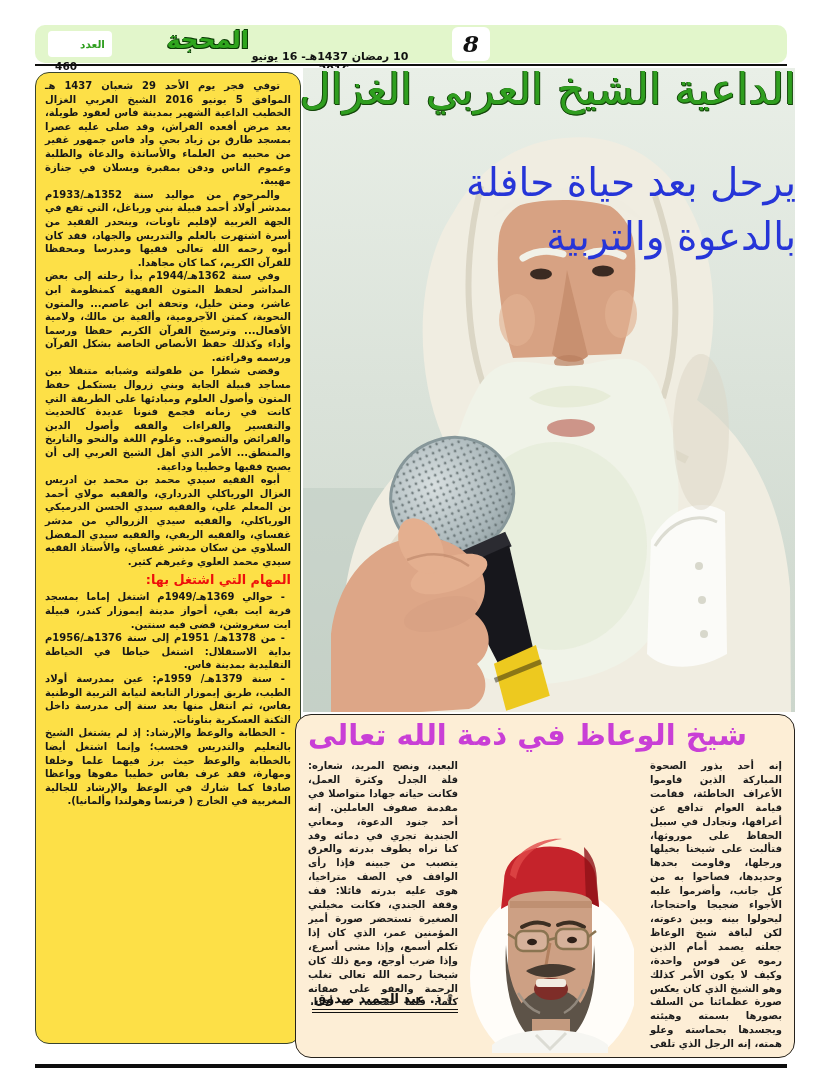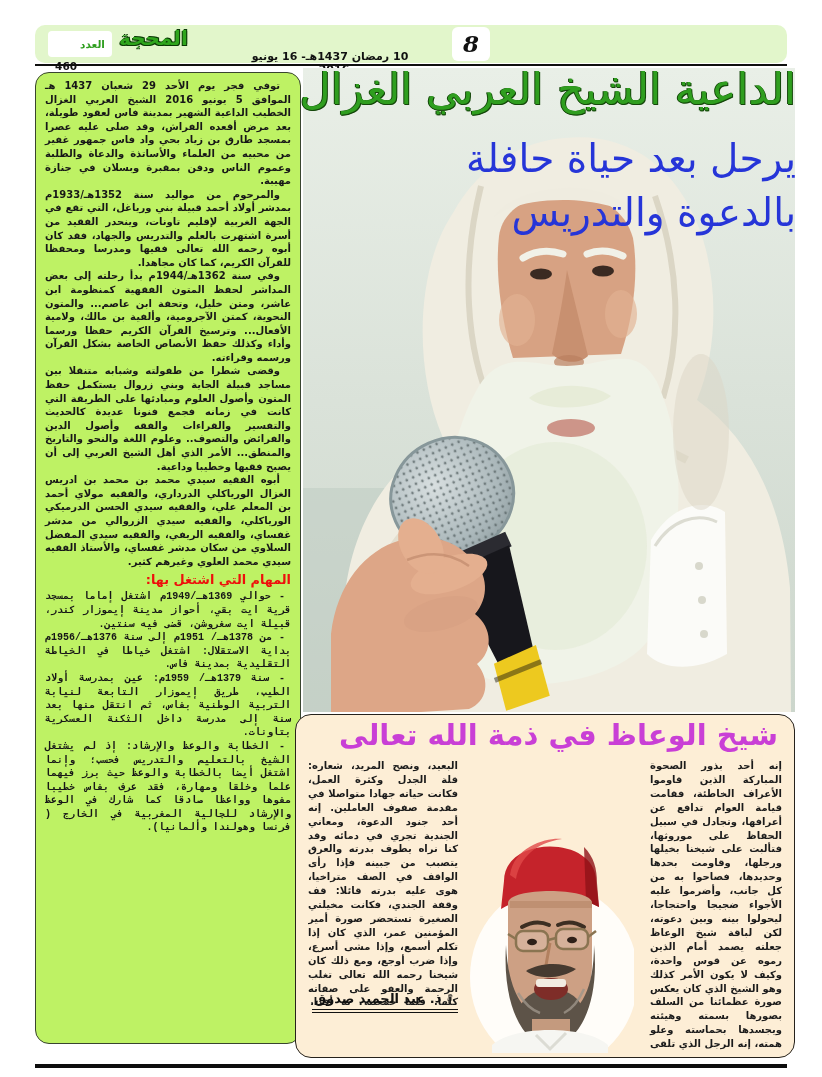--- a/index.html
+++ b/index.html
@@ -6,54 +6,54 @@
   .page{position:relative;width:822px;height:1077px;background:#ffffff;overflow:hidden;
         font-family:"DejaVu Sans",sans-serif;}
   
   .header-bar{position:absolute;left:35px;top:25px;width:752px;height:38px;
               background:#e2f6cb;border-radius:10px;}
   .issue-box{position:absolute;left:13px;top:6px;width:64px;height:26px;background:#ffffff;
              border-radius:4px;display:flex;align-items:center;justify-content:center;gap:3px;
              font-size:10.5px;font-weight:bold;direction:rtl;}
   .issue-box .lbl{color:#2f9e1f;}
   .issue-box .num{color:#111;margin-top:43px;}
-  .masthead{position:absolute;left:84px;top:1px;width:130px;text-align:left;
-            font-size:20px;font-weight:bold;color:#2fa51d;
+  .masthead{position:absolute;left:84px;top:1px;width:130px;text-align:right;
+            font-size:24px;font-weight:bold;color:#2fa51d;
             text-shadow:1px 1px 0 #0a3a05,-1px 1px 0 #0a3a05,1px -1px 0 #0a3a05;}
   .date-line{position:absolute;left:205px;top:25px;width:180px;text-align:center;
              font-size:11px;font-weight:bold;color:#111;direction:rtl;}
   .pagenum{position:absolute;left:417px;top:2px;width:38px;height:34px;background:#ffffff;
            border-radius:6px;text-align:center;line-height:34px;
            font-family:"DejaVu Serif",serif;font-style:italic;font-weight:bold;font-size:23px;color:#111;}
   .header-rule{position:absolute;left:35px;top:64px;width:752px;height:0;
                border-top:2.5px solid #101010;box-shadow:0 3px 0 -1.5px #101010;}
   
   .main-photo{position:absolute;left:303px;top:68px;width:492px;height:644px;}
   .main-photo svg{display:block;}
   
   .headline{position:absolute;right:26px;direction:rtl;font-weight:normal;white-space:nowrap;z-index:5;}
   .hl-green{top:64px;font-size:43px;color:#2f9e1f;
             text-shadow:1px 1px 0 #14470a,-1px 0 0 #14470a,0 1px 0 #14470a;}
-  .hl-blue{color:#2635d8;font-size:39px;}
+  .hl-blue{color:#2635d8;font-size:39px;margin-top:24px;}
   .hl2{top:136px;}
   .hl3{top:190px;}
   
   .article-col{position:absolute;left:35px;top:72px;width:266px;height:972px;
-               border:1.4px solid #39452f;border-radius:14px;background:#bef264;
+               border:1.4px solid #39452f;border-radius:14px;background:#fde047;
                padding:6px 9px;box-sizing:border-box;overflow:hidden;
                font-size:10px;line-height:13.6px;font-weight:bold;color:#171717;
                text-align:justify;}
   .ap{margin:0;text-indent:11px;}
-  .ab{margin:0;text-indent:6px;font-family:Liberation Mono, monospace;}
+  .ab{margin:0;text-indent:6px;}
   .ah{margin:3px 0 2px;color:#ee100c;font-size:12.8px;line-height:17px;text-indent:0;}
   
   .obit-box{position:absolute;left:295px;top:714px;width:500px;height:344px;
             background:#fdeed6;border:1.7px solid #26221c;border-radius:16px;
             box-sizing:border-box;overflow:hidden;}
-  .obit-head{position:absolute;top:3px;right:16px;left:12px;text-align:right;direction:rtl;
+  .obit-head{position:absolute;top:3px;right:16px;left:12px;text-align:left;direction:rtl;
              font-size:29px;font-weight:bold;color:#c93fd6;white-space:nowrap;}
   .obit-cols{position:absolute;top:44px;left:0;right:0;bottom:6px;display:flex;gap:10px;
              padding:0 12px;direction:rtl;align-items:flex-start;}
   .ocol{flex:1;height:100%;overflow:hidden;text-align:justify;
         font-size:10px;line-height:13.9px;font-weight:bold;color:#1b1b1b;}
   .ocol-l{height:calc(100% - 46px);}
   .sp-r{float:left;width:94px;height:234px;margin-top:60px;margin-right:6px;}
   .sp-l{float:right;width:76px;height:212px;margin-top:60px;margin-left:6px;}
   .fez-photo{position:absolute;left:170px;top:102px;width:168px;height:236px;z-index:3;}
   .signature{position:absolute;left:16px;top:276px;width:146px;z-index:4;text-align:center;
@@ -141,21 +141,21 @@
       <path d="M352,478 C368,452 394,444 414,454" stroke="#dcdcd2" stroke-width="3" fill="none"></path>
       <circle cx="396" cy="498" r="4" fill="#d8d8cc"></circle>
       <circle cx="399" cy="532" r="4" fill="#d8d8cc"></circle>
       <circle cx="401" cy="566" r="4" fill="#d8d8cc"></circle>
       <ellipse cx="398" cy="364" rx="28" ry="78" fill="#dcd6c5" opacity="0.5"></ellipse>
     </svg>
   </div>
 
   <div class="headline hl-green">الداعية الشيخ العربي الغزال</div>
   <div class="headline hl-blue hl2">يرحل بعد حياة حافلة</div>
-  <div class="headline hl-blue hl3">بالدعوة والتدريس</div>
+  <div class="headline hl-blue hl3">بالدعوة والتربية</div>
 
   <div class="article-col" dir="rtl">
     <p class="ap">توفي فجر يوم الأحد 29 شعبان 1437 هـ الموافق 5 يونيو 2016 الشيخ العربي الغزال الخطيب الداعية الشهير بمدينة فاس لعقود طويلة، بعد مرض أقعده الفراش، وقد صلى عليه عصرا بمسجد طارق بن زياد بحي واد فاس جمهور غفير من محبيه من العلماء والأساتذة والدعاة والطلبة وعموم الناس ودفن بمقبرة وبسلان في جنازة مهيبة.</p>
     <p class="ap">والمرحوم من مواليد سنة 1352هـ/1933م بمدشر أولاد أحمد قبيلة بني ورياغل، التي تقع في الجهة الغربية لإقليم تاونات، وينحدر الفقيد من أسرة اشتهرت بالعلم والتدريس والجهاد، فقد كان أبوه رحمه الله تعالى فقيها ومدرسا ومحفظا للقرآن الكريم، كما كان مجاهدا.</p>
     <p class="ap">وفي سنة 1362هـ/1944م بدأ رحلته إلى بعض المداشر لحفظ المتون الفقهية كمنظومة ابن عاشر، ومتن خليل، وتحفة ابن عاصم... والمتون النحوية، كمتن الآجرومية، وألفية بن مالك، ولامية الأفعال... وترسيخ القرآن الكريم حفظا ورسما وأداء وكذلك حفظ الأنصاص الخاصة بشكل القرآن ورسمه وقراءته.</p>
     <p class="ap">وقضى شطرا من طفولته وشبابه متنقلا بين مساجد قبيلة الجاية وبني زروال يستكمل حفظ المتون وأصول العلوم ومبادئها على الطريقة التي كانت في زمانه فجمع فنونا عديدة كالحديث والتفسير والقراءات والفقه وأصول الدين والفرائض والتصوف.. وعلوم اللغة والنحو والتاريخ والمنطق... الأمر الذي أهل الشيخ العربي إلى أن يصبح فقيها وخطيبا وداعية.</p>
     <p class="ap">أبوه الفقيه سيدي محمد بن محمد بن ادريس الغزال الورياكلي الدرداري، والفقيه مولاي أحمد بن المعلم علي، والفقيه سيدي الحسن الدرميكي الورياكلي، والفقيه سيدي الزروالي من مدشر غفساي، والفقيه الريفي، والفقيه سيدي المفضل السلاوي من سكان مدشر غفساي، والأستاذ الفقيه سيدي محمد العلوي وغيرهم كثير.</p>
     <p class="ah">المهام التي اشتغل بها:</p>
     <p class="ab">- حوالي 1369هـ/1949م اشتغل إماما بمسجد قرية ايت بقي، أحواز مدينة إيموزار كندر، قبيلة ايت سغروشن، قضى فيه سنتين.</p>
     <p class="ab">- من 1378هـ/ 1951م إلى سنة 1376هـ/1956م بداية الاستقلال: اشتغل خياطا في الخياطة التقليدية بمدينة فاس.</p>

